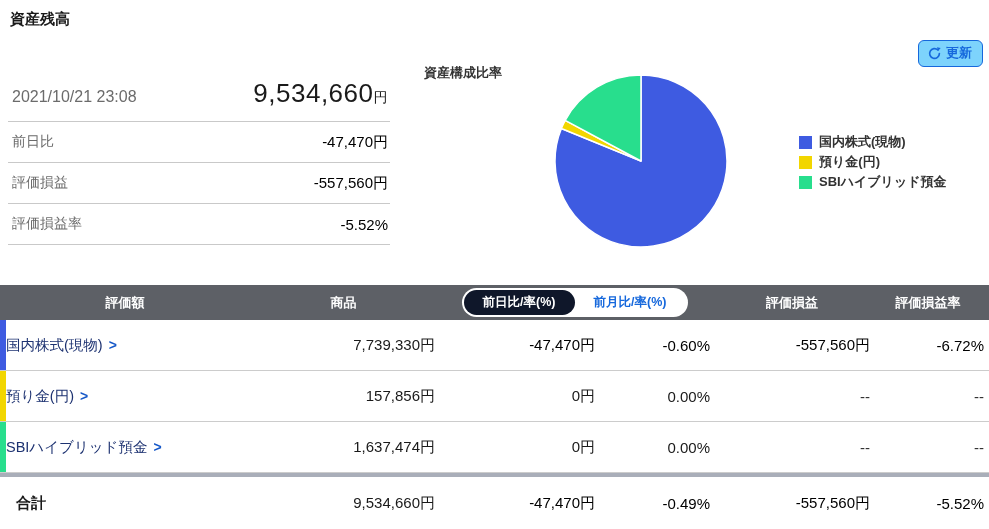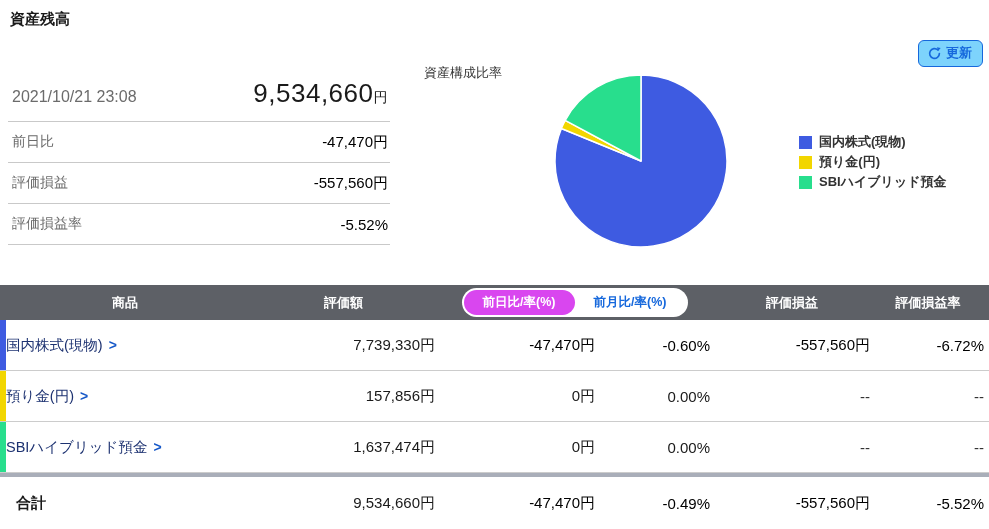--- a/index.html
+++ b/index.html
@@ -21,39 +21,39 @@
   .summary-date { font-size:16px; color:#6b6b6b; }
   .summary-total { font-size:26px; color:#1a1a1a; letter-spacing:0.5px; }
   .summary-total .yen { font-size:14px; }
   .summary-row { display:flex; justify-content:space-between; align-items:center;
     height:41px; padding:0 2px 0 4px; border-bottom:1px solid #c9c9c9; }
   .summary-label { font-size:14px; color:#6b6b6b; }
   .summary-value { font-size:15px; }
   .neg { color:#000000; }
 
   
-  .pie-title { position:absolute; left:424px; top:64px; font-size:13px; font-weight:400; color:#333; }
+  .pie-title { position:absolute; left:424px; top:64px; font-size:13px; font-weight:700; color:#333; }
   .pie-wrap { position:absolute; left:553px; top:73px; width:176px; height:176px; }
   .legend { position:absolute; left:799px; top:132px; }
   .legend-item { display:flex; align-items:center; gap:7px; height:20px; }
   .legend-swatch { width:13px; height:13px; flex:0 0 13px; }
   .legend-label { font-size:13px; font-weight:600; color:#333; white-space:nowrap; }
 
   
   .asset-table { position:absolute; left:0; top:285px; width:989px; }
   .grid-row { display:grid; grid-template-columns:250px 187px 160px 115px 160px 117px; align-items:center; }
   .thead { background:#5d6066; color:#fff; height:35px; font-size:13px; font-weight:700; }
   .th { text-align:center; }
   .th-last { padding-right:5px; }
 
   .toggle-cell { grid-column:3 / span 2; display:flex; justify-content:center; }
   .toggle-group { display:flex; background:#fff; border-radius:15px; padding:2px; height:29px; width:226px; }
   .toggle-btn { flex:1; border:none; background:transparent; border-radius:13px; font-size:12.5px;
     font-weight:700; color:#1668dc; cursor:pointer; font-family:inherit; white-space:nowrap; }
-  .toggle-btn.active { background:#d946ef; color:#fff; }
+  .toggle-btn.active { background:#0f172a; color:#fff; }
 
   .trow { height:51px; border-bottom:1px solid #ccc; position:relative; font-size:15px; }
   .product-cell { display:flex; align-items:center; height:100%; }
   .accent-bar { width:6px; height:100%; flex:0 0 6px; }
   .product-link { font-size:14.5px; color:#1d3271; cursor:pointer; white-space:nowrap; }
   .chevron { color:#1658c8; font-weight:700; margin-left:6px; font-size:14px; }
   .num { text-align:right; padding-right:2px; }
   .num-last { padding-right:5px; }
   .dash { color:#333; }
 
@@ -117,22 +117,22 @@
     </div>
     <div class="legend-item">
       <span class="legend-swatch" style="background: rgb(40, 222, 141);"></span>
       <span class="legend-label">SBIハイブリッド預金</span>
     </div>
   </div>
 
   <div class="asset-table">
 
     <div class="grid-row thead">
+      <div class="th">評価額</div>
       <div class="th">商品</div>
-      <div class="th">評価額</div>
       <div class="toggle-cell">
         <div class="toggle-group">
           <button class="toggle-btn active">前日比/率(%)</button>
           <button class="toggle-btn">前月比/率(%)</button>
         </div>
       </div>
       <div class="th">評価損益</div>
       <div class="th th-last">評価損益率</div>
     </div>
 

